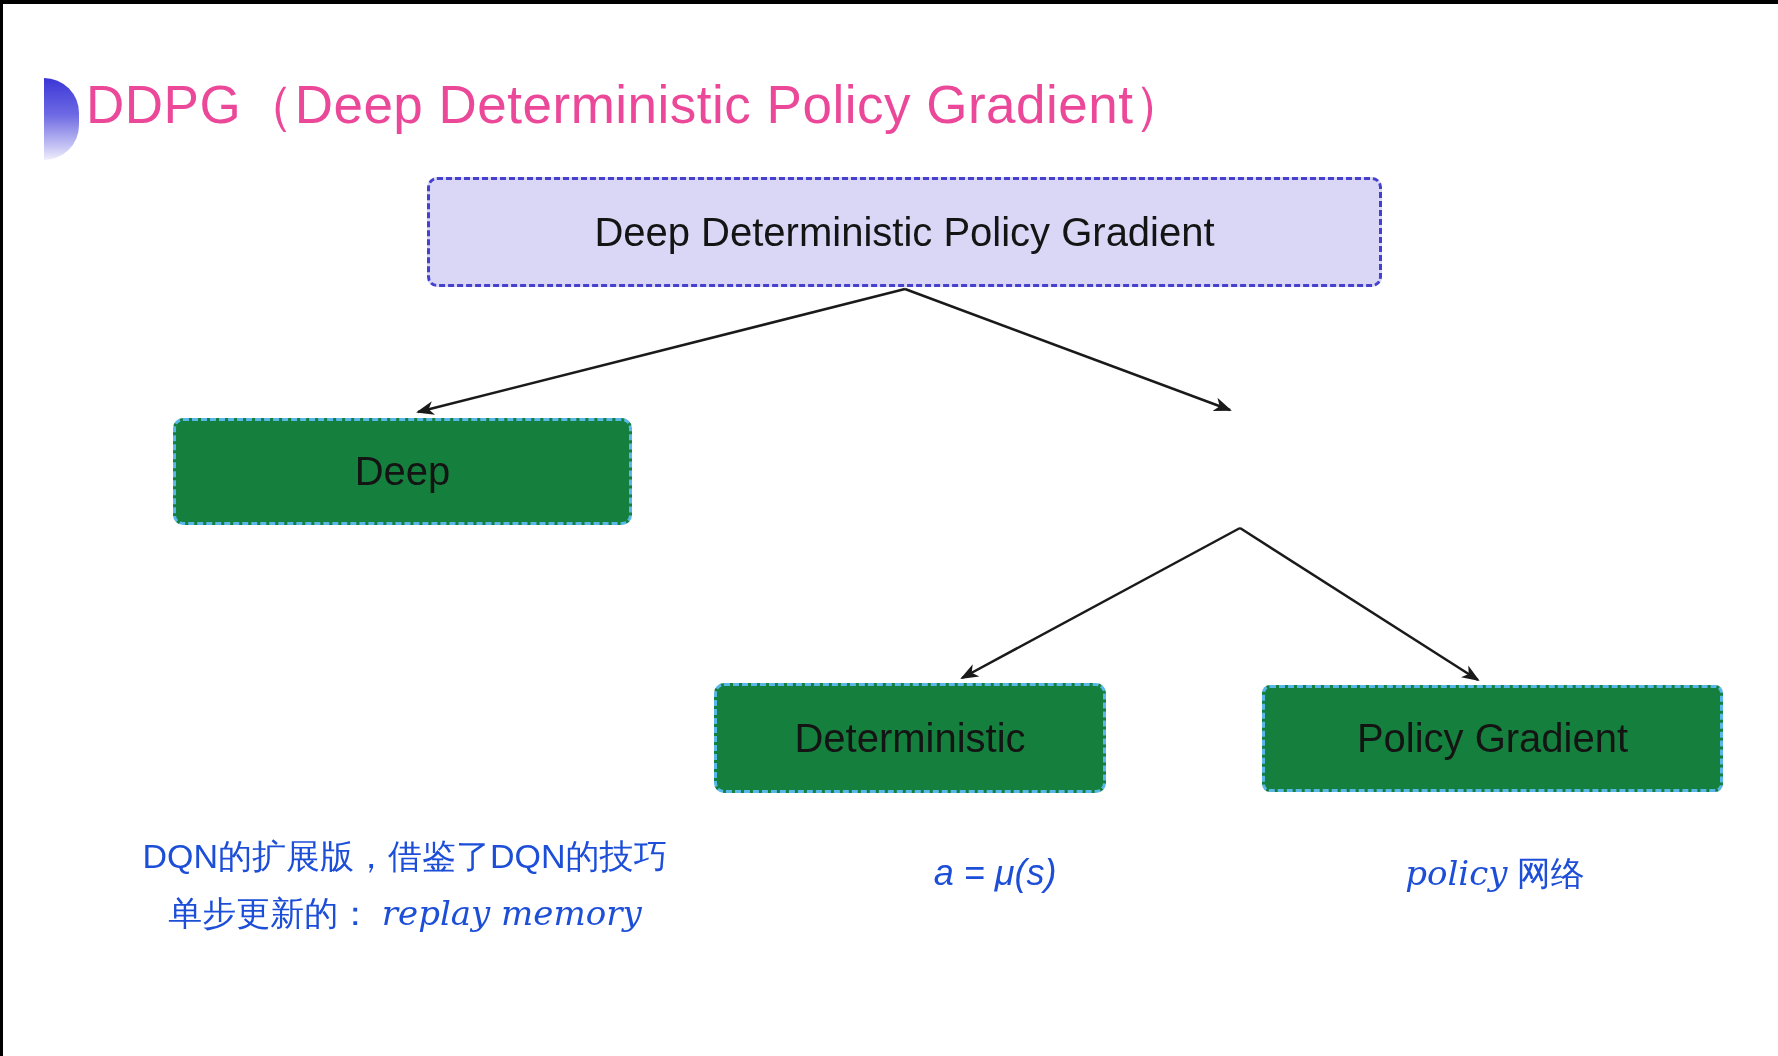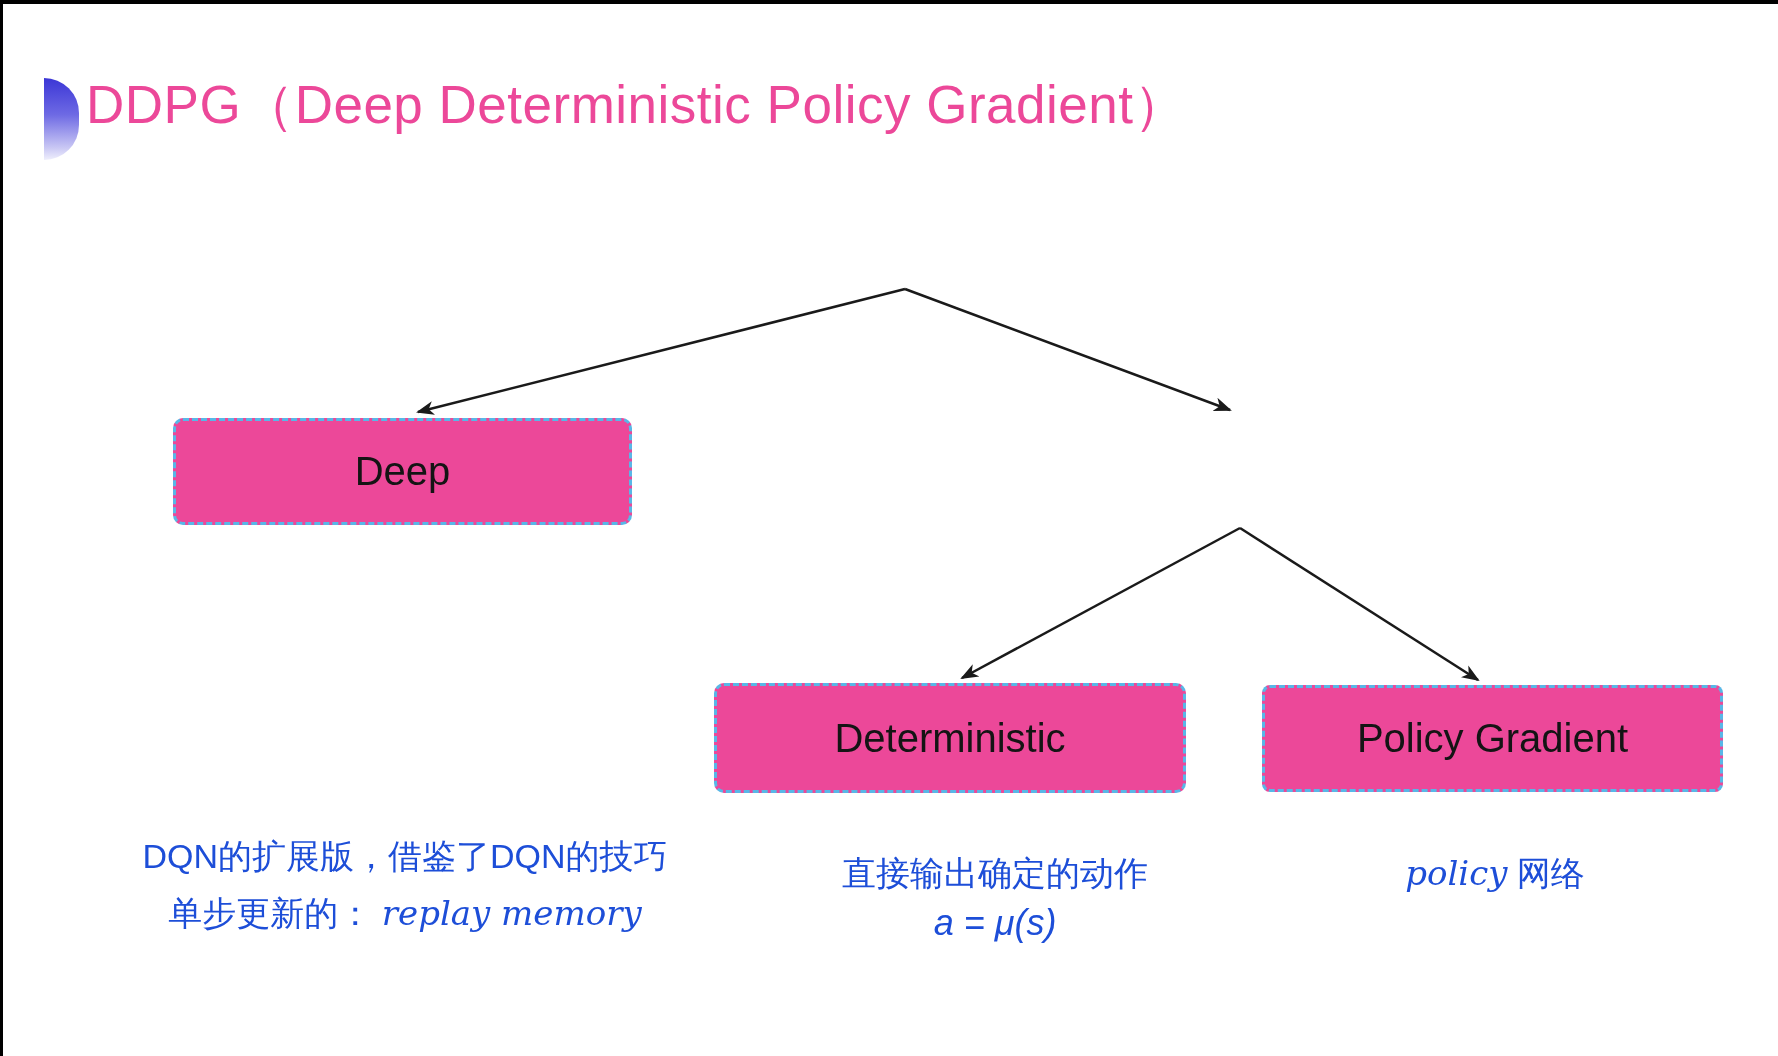--- a/index.html
+++ b/index.html
@@ -25,26 +25,26 @@
     color:#ec4899;letter-spacing:0.5px;white-space:nowrap;
   }
 
   .node{
     position:absolute;box-sizing:border-box;
     display:flex;align-items:center;justify-content:center;
     border-radius:10px;font-size:40px;font-weight:400;color:#141414;
     white-space:nowrap;
   }
   .node--purple{background:#d9d6f6;border:3px dashed #4541cd;}
-  .node--cyan{background:#ec4899;border:3px dashed #58b7e7;}
+  .node--cyan{background:#15803d;border:3px dashed #58b7e7;}
 
   .node--root{left:427px;top:177px;width:955px;height:110px;}
   .node--deep{left:173px;top:418px;width:459px;height:107px;}
   .node--dpg{left:840px;top:415px;width:800px;height:112px;}
-  .node--det{left:714px;top:683px;width:472px;height:110px;}
+  .node--det{left:714px;top:683px;width:392px;height:110px;}
   .node--pg{left:1262px;top:685px;width:461px;height:107px;border-radius:8px;}
 
   .arrows{position:absolute;left:0;top:0;width:1778px;height:1056px;pointer-events:none;}
 
   .note{
     position:absolute;text-align:center;
     font-size:34px;line-height:57px;color:#1d4ed8;
   }
   .note--deep{left:95px;top:828px;width:620px;}
   .note--det{left:770px;top:848px;width:450px;line-height:50px;}
@@ -74,20 +74,23 @@
       <marker id="ah" markerUnits="userSpaceOnUse" markerWidth="20" markerHeight="16" refX="16" refY="8" orient="auto">
         <path d="M0,1 L18,8 L0,15 L5,8 z" fill="#1a1a1a"></path>
       </marker>
     </defs>
     <line x1="905" y1="289" x2="418" y2="412" stroke="#1a1a1a" stroke-width="2.5" marker-end="url(#ah)"></line>
     <line x1="905" y1="289" x2="1230" y2="410" stroke="#1a1a1a" stroke-width="2.5" marker-end="url(#ah)"></line>
     <line x1="1240" y1="528" x2="962" y2="678" stroke="#1a1a1a" stroke-width="2.5" marker-end="url(#ah)"></line>
     <line x1="1240" y1="528" x2="1478" y2="680" stroke="#1a1a1a" stroke-width="2.5" marker-end="url(#ah)"></line>
   </svg>
 
+  <div class="node node--purple node--root">
+    <span>Deep Deterministic Policy Gradient</span>
+  </div>
 
   <div class="node node--cyan node--deep">
     <span>Deep</span>
   </div>
 
 
   <div class="node node--cyan node--det">
     <span>Deterministic</span>
   </div>
 
@@ -97,21 +100,20 @@
 
   <div class="note note--deep">
     <div>DQN的扩展版，借鉴了DQN的技巧</div>
     <div>
       <span>单步更新的：</span>
       <span class="term">replay memory</span>
     </div>
   </div>
 
   <div class="note note--det">
-    <div>直接输出确定的动作</div>
     <div class="formula">a = μ(s)</div>
   </div>
 
   <div class="note note--pg">
     <div>
       <span class="term">policy</span><span> 网络</span>
     </div>
   </div>
 
 </div>

